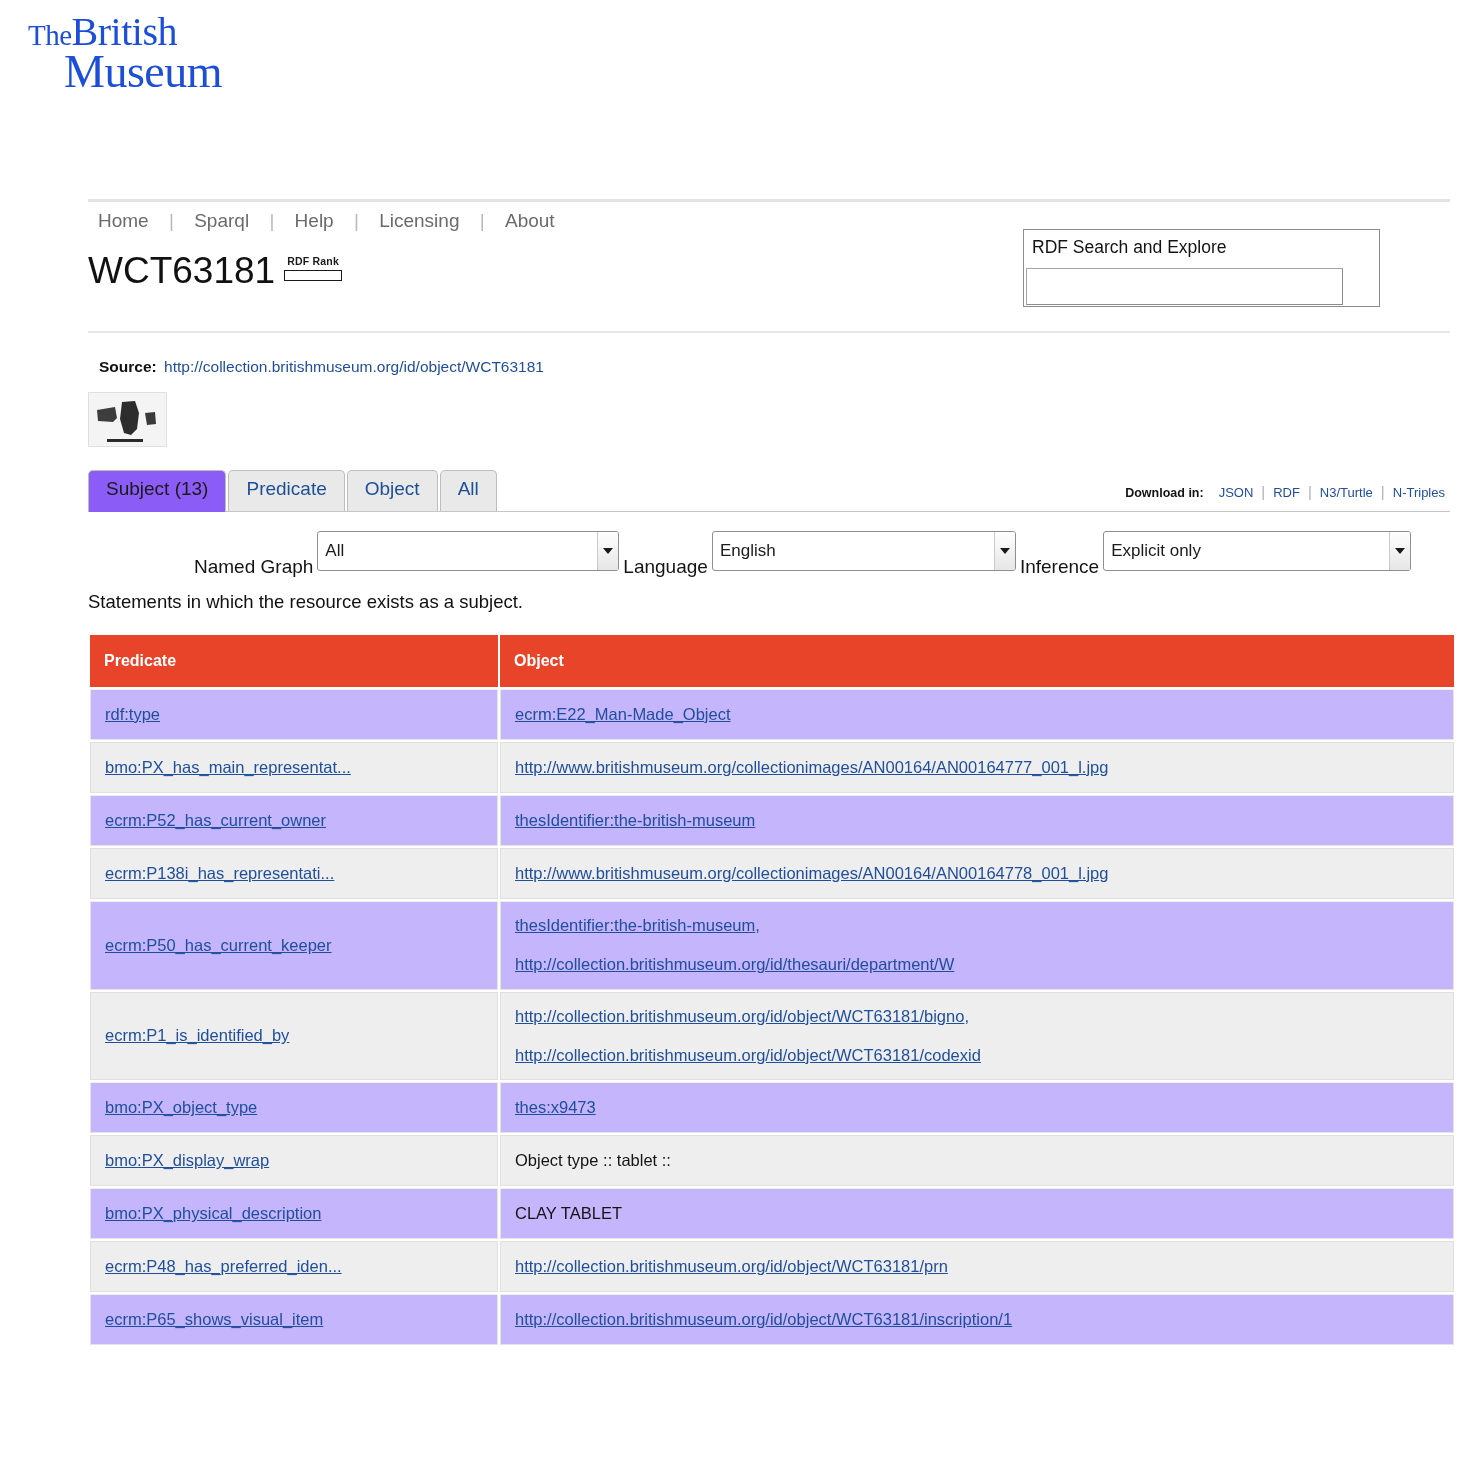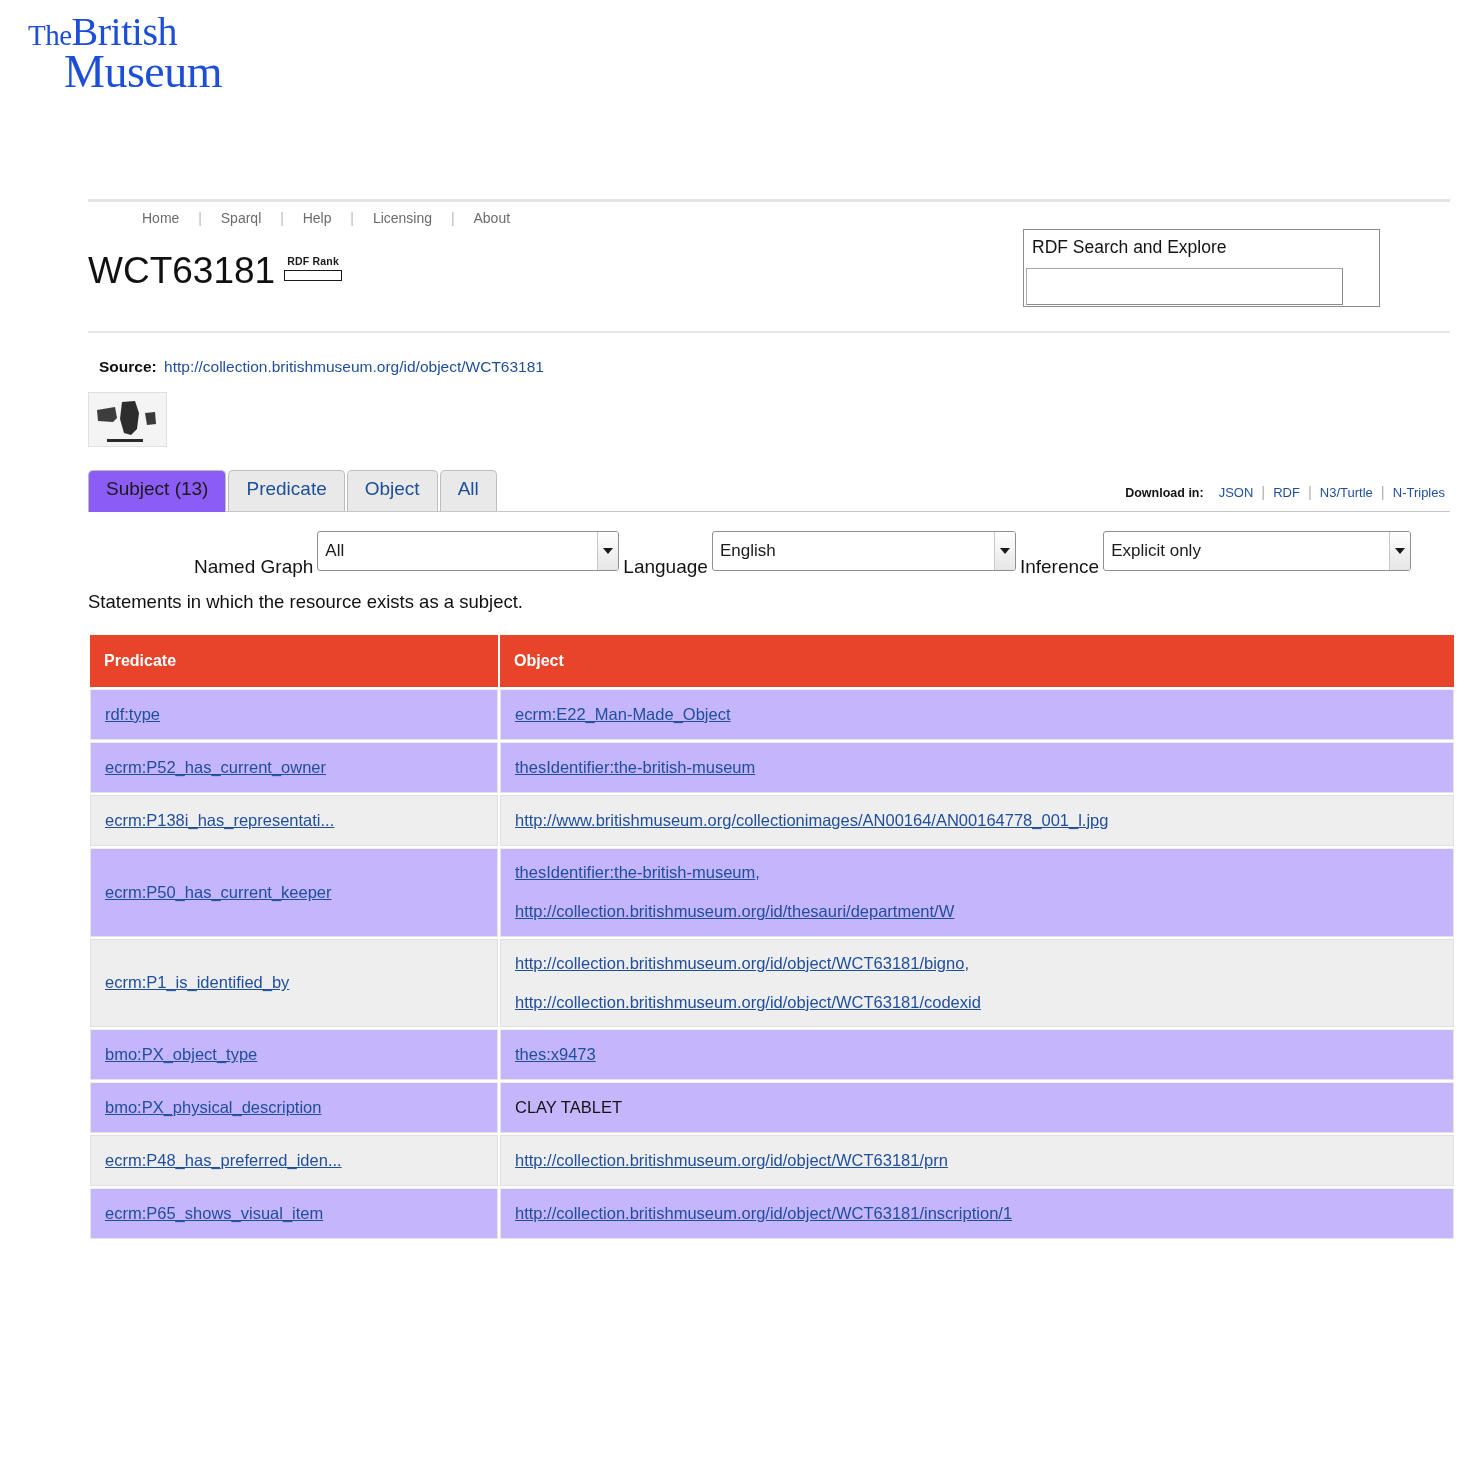--- a/index.html
+++ b/index.html
@@ -38,24 +38,23 @@
     background: #e3e3e3;
   }
   #rule-top { top: 199px; }
   #rule-mid { top: 331px; height: 2px; background: #e8e8e8; }
 
   
   #nav {
     position: absolute;
     left: 96px;
     top: 210px;
-    font-size: 14px;
+    font-size: 19px;
     color: #6b6b6b;
     white-space: nowrap;
-    margin-left: 44px;
   }
   #nav .navlink {
     color: #6b6b6b;
     text-decoration: none;
     padding: 0 2px;
   }
   #nav .navsep {
     color: #b9b9b9;
     padding: 0 13px;
   }
@@ -441,20 +440,26 @@
       <th>Object</th>
     </tr>
   </thead>
   <tbody id="rdf-tbody">
       <tr class="odd">
         <td><a href="#" class="cell-link">rdf:type</a></td>
         <td>
           <div class="obj-line"><a href="#" class="cell-link">ecrm:E22_Man-Made_Object</a></div>
         </td>
       </tr>
+      <tr class="even">
+        <td><a href="#" class="cell-link">bmo:PX_has_main_representat...</a></td>
+        <td>
+          <div class="obj-line"><a href="#" class="cell-link">http://www.britishmuseum.org/collectionimages/AN00164/AN00164777_001_l.jpg</a></div>
+        </td>
+      </tr>
       <tr class="odd">
         <td><a href="#" class="cell-link">ecrm:P52_has_current_owner</a></td>
         <td>
           <div class="obj-line"><a href="#" class="cell-link">thesIdentifier:the-british-museum</a></div>
         </td>
       </tr>
       <tr class="even">
         <td><a href="#" class="cell-link">ecrm:P138i_has_representati...</a></td>
         <td>
           <div class="obj-line"><a href="#" class="cell-link">http://www.britishmuseum.org/collectionimages/AN00164/AN00164778_001_l.jpg</a></div>
@@ -473,20 +478,26 @@
           <div class="obj-line"><a href="#" class="cell-link">http://collection.britishmuseum.org/id/object/WCT63181/bigno</a><span class="val-sep">,</span></div>
           <div class="obj-line"><a href="#" class="cell-link">http://collection.britishmuseum.org/id/object/WCT63181/codexid</a></div>
         </td>
       </tr>
       <tr class="odd">
         <td><a href="#" class="cell-link">bmo:PX_object_type</a></td>
         <td>
           <div class="obj-line"><a href="#" class="cell-link">thes:x9473</a></div>
         </td>
       </tr>
+      <tr class="even">
+        <td><a href="#" class="cell-link">bmo:PX_display_wrap</a></td>
+        <td>
+          <div class="obj-line"><span class="cell-text">Object type :: tablet ::</span></div>
+        </td>
+      </tr>
       <tr class="odd">
         <td><a href="#" class="cell-link">bmo:PX_physical_description</a></td>
         <td>
           <div class="obj-line"><span class="cell-text">CLAY TABLET</span></div>
         </td>
       </tr>
       <tr class="even">
         <td><a href="#" class="cell-link">ecrm:P48_has_preferred_iden...</a></td>
         <td>
           <div class="obj-line"><a href="#" class="cell-link">http://collection.britishmuseum.org/id/object/WCT63181/prn</a></div>

